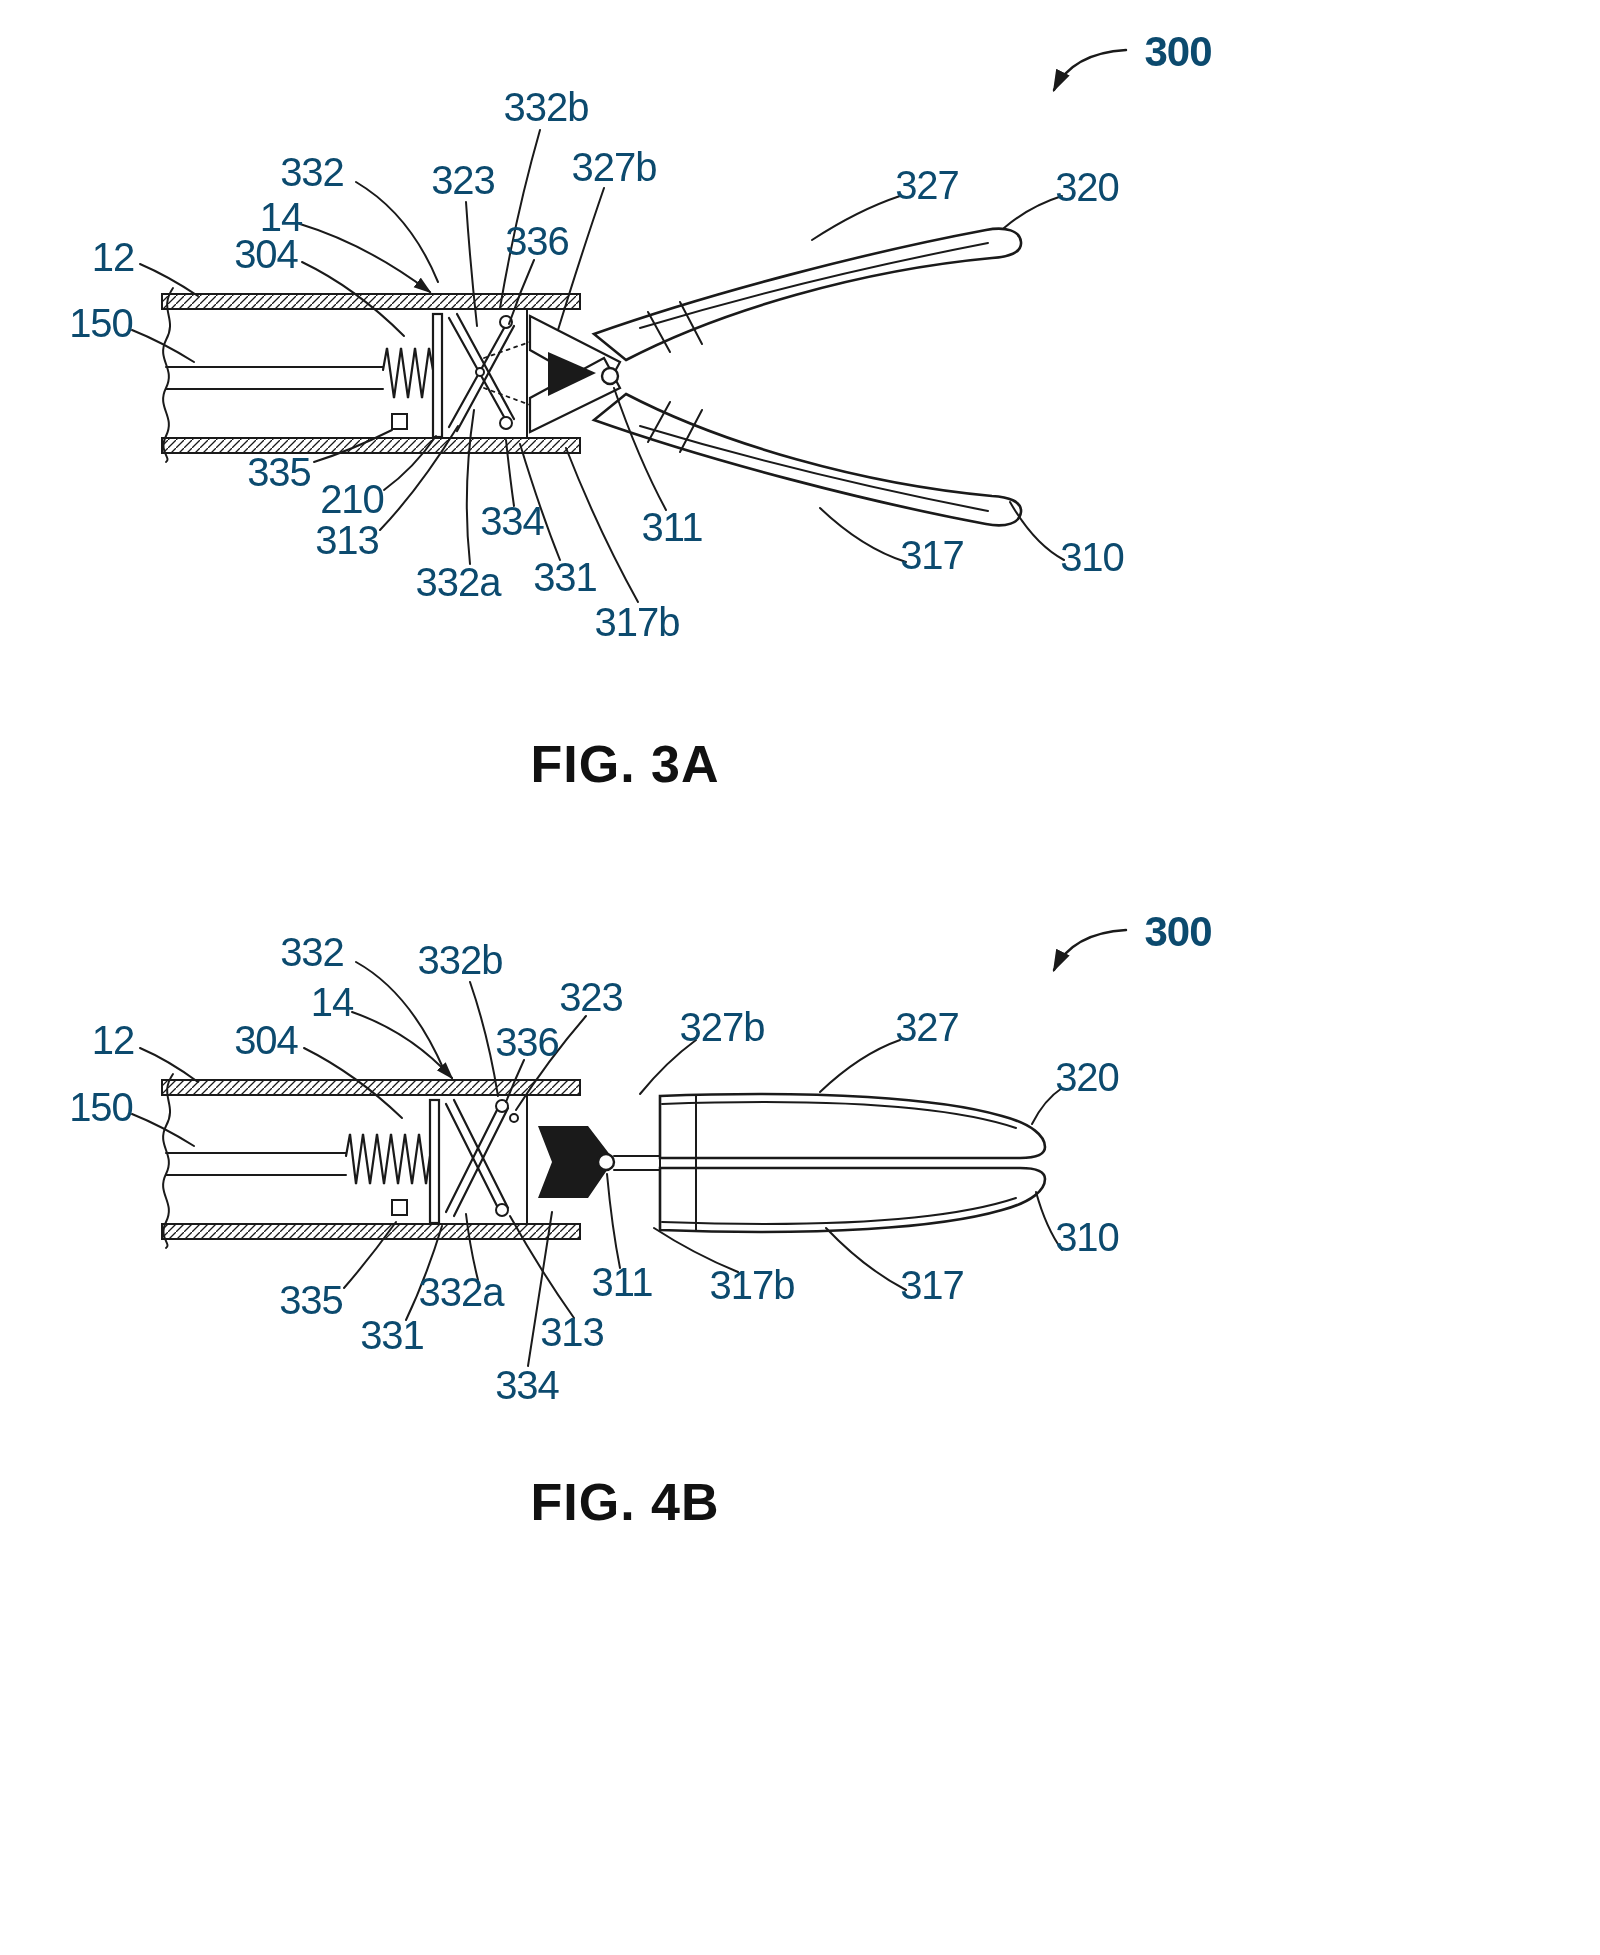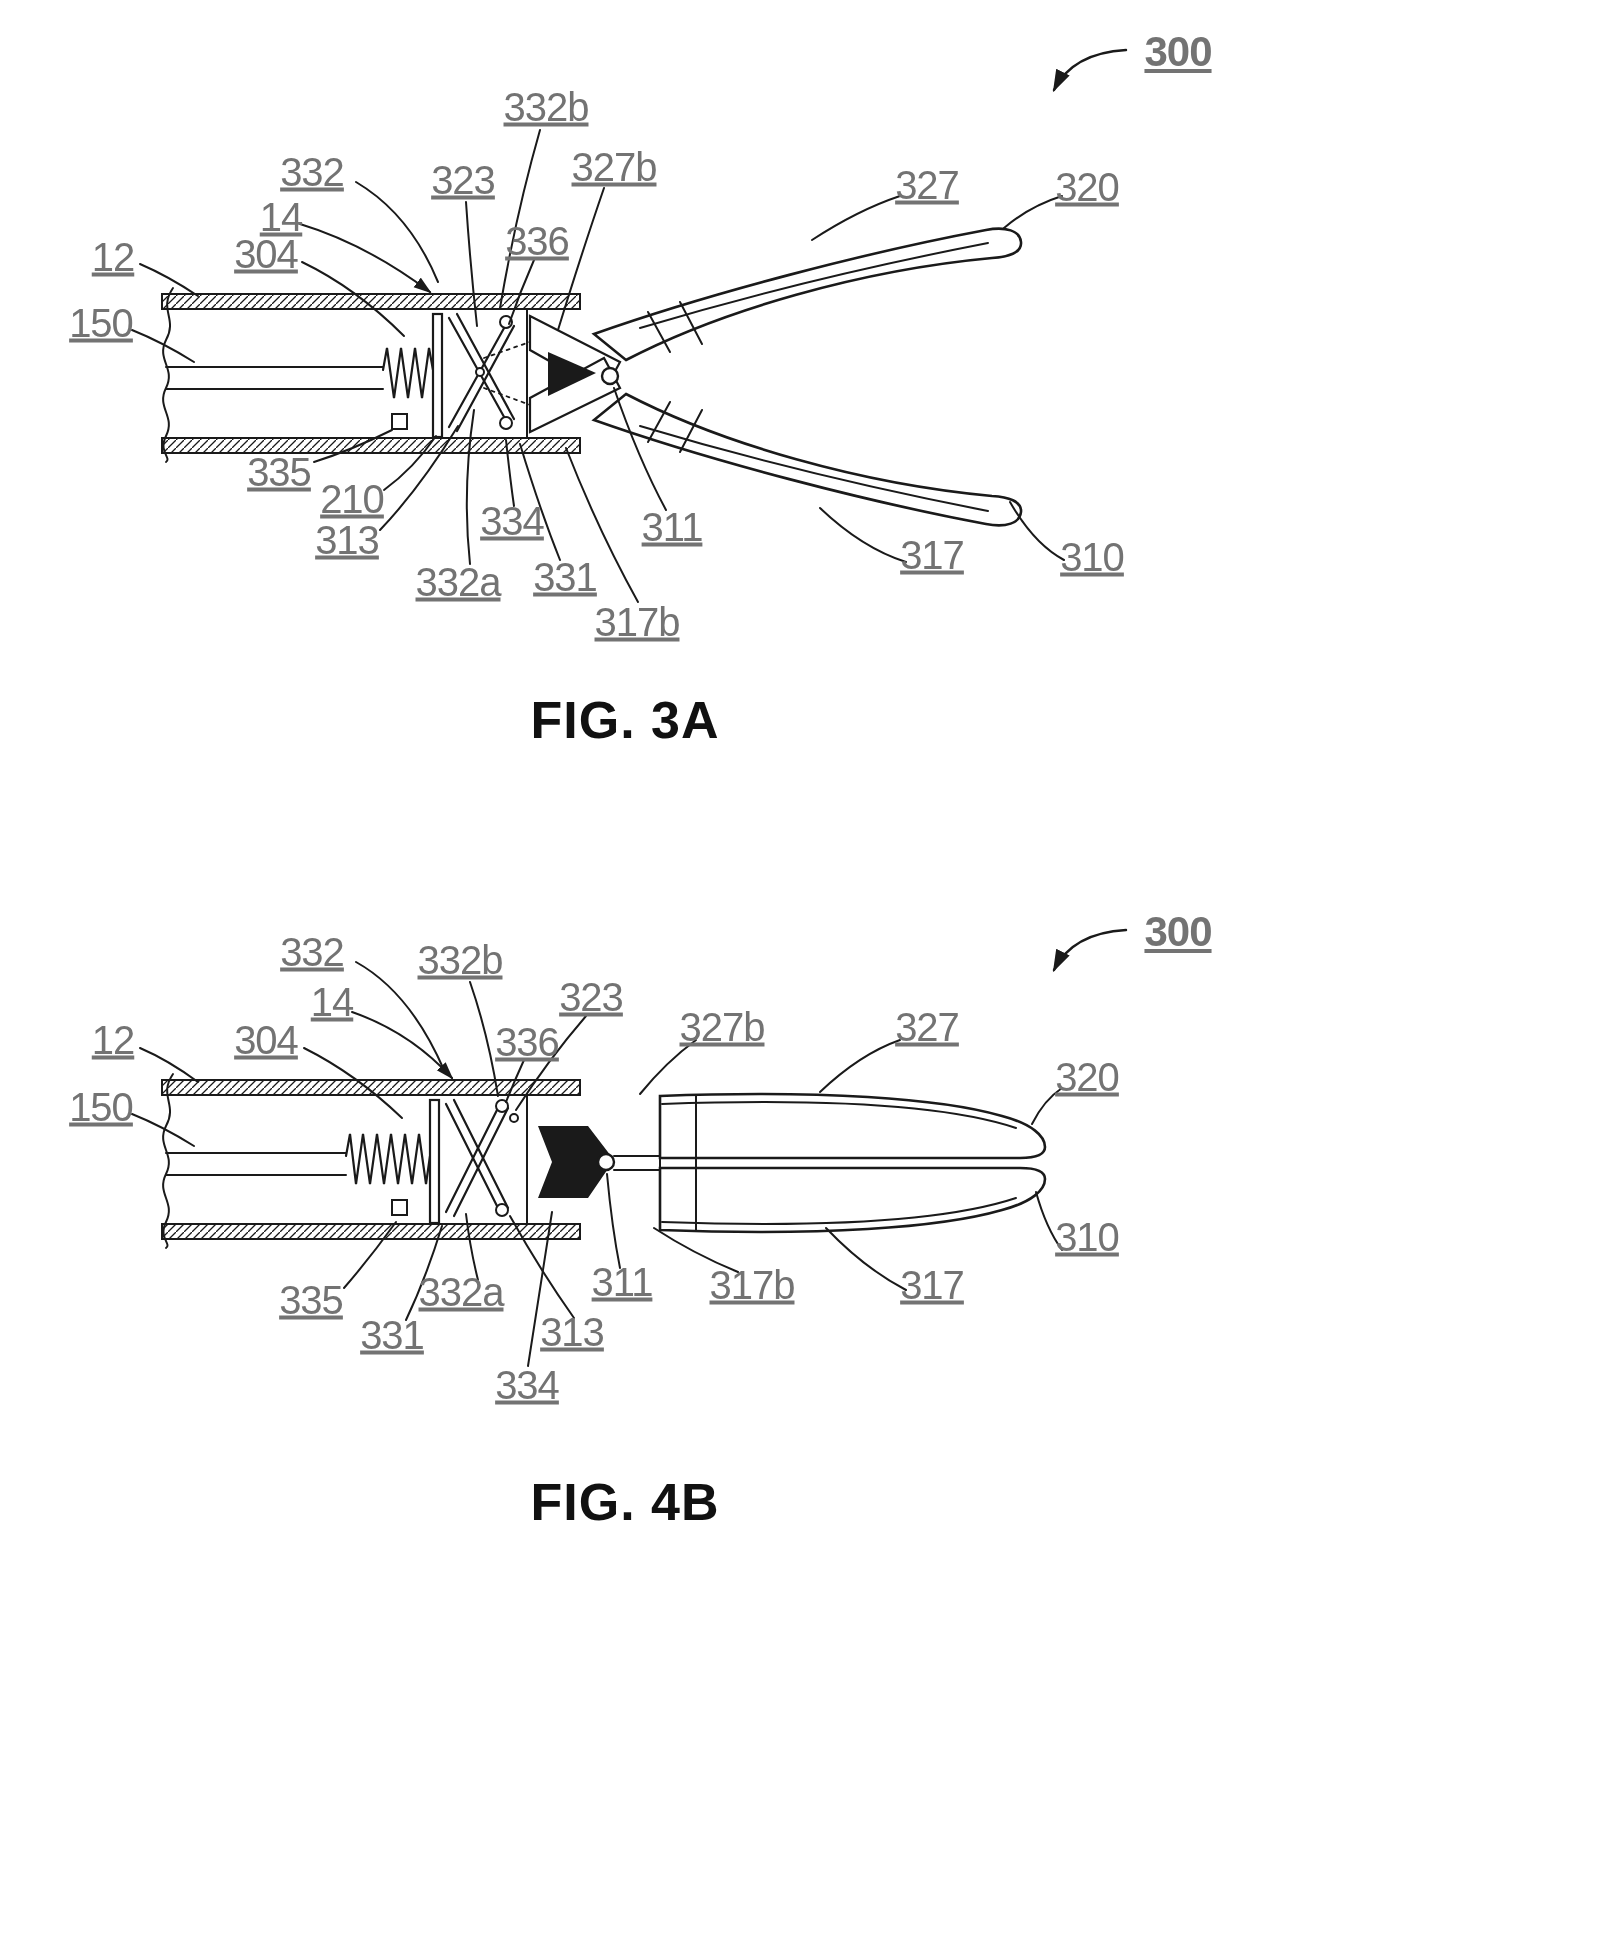--- a/index.html
+++ b/index.html
@@ -26,23 +26,22 @@
     left: 0; top: 0;
     width: 1600px;
     height: 1955px;
     pointer-events: none;
   }
   .ref-label {
     position: absolute;
     transform: translate(-50%, -50%);
     font-size: 40px;
     letter-spacing: -1px;
-    color: #737373;
+    color: #0c4a6e;
     white-space: nowrap;
-    text-decoration: underline;
   }
   .ref-label.bold {
     font-weight: bold;
     font-size: 42px;
   }
   .fig-caption {
     position: absolute;
     transform: translate(-50%, -50%);
     font-size: 52px;
     font-weight: bold;
@@ -211,21 +210,21 @@
         <path d="M738,1272 Q694,1254 654,1228"></path>
         <path d="M574,1318 Q540,1270 510,1216"></path>
         <path d="M906,1290 Q864,1268 826,1228"></path>
         <path d="M1062,1250 Q1046,1228 1036,1192"></path>
         <path d="M528,1366 Q538,1300 552,1212"></path>
       </g>
     </g>
   </svg>
 
   <div id="labels-layer">
-    <div class="fig-caption" style="left:625px; top:720px;">FIG. 3A</div>
+    <div class="fig-caption" style="left:625px; top:764px;">FIG. 3A</div>
     <div class="fig-caption" style="left:625px; top:1502px;">FIG. 4B</div>
   <div class="ref-label bold" style="left: 1178px; top: 52px;">300</div>
       <div class="ref-label" style="left: 546px; top: 107px;">332b</div>
       <div class="ref-label" style="left: 312px; top: 172px;">332</div>
       <div class="ref-label" style="left: 463px; top: 180px;">323</div>
       <div class="ref-label" style="left: 614px; top: 167px;">327b</div>
       <div class="ref-label" style="left: 281px; top: 217px;">14</div>
       <div class="ref-label" style="left: 537px; top: 241px;">336</div>
       <div class="ref-label" style="left: 266px; top: 254px;">304</div>
       <div class="ref-label" style="left: 927px; top: 185px;">327</div>

